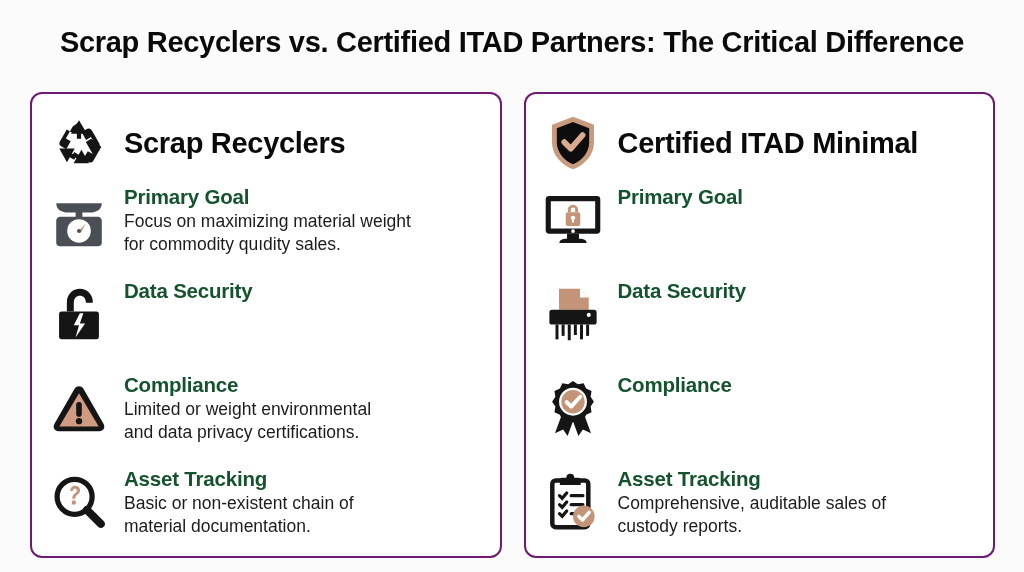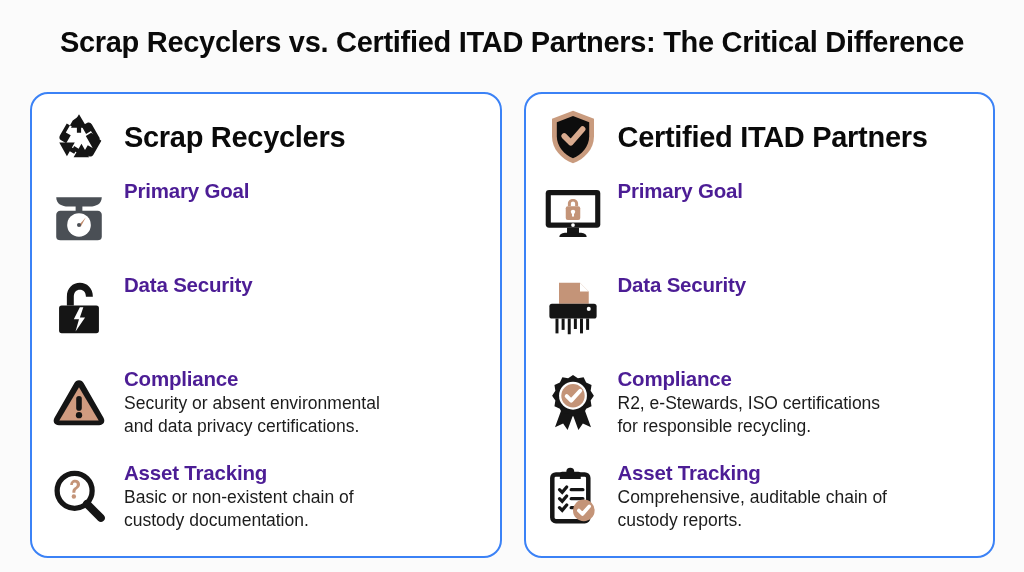--- a/index.html
+++ b/index.html
@@ -38,23 +38,23 @@
     left: 30px;
     width: 965px;
     height: 466px;
     display: flex;
     gap: 22px;
   }
   .card {
     flex: 1 1 0;
     box-sizing: border-box;
     background: #ffffff;
-    border: 2px solid #3b82f6;
-    border-radius: 18px;
-    padding: 12px 20px 10px 18px;
+    border: 2px solid #701a75;
+    border-radius: 12px;
+    padding: 18px 20px 10px 18px;
   }
   .card-header {
     display: flex;
     align-items: center;
     gap: 16px;
     height: 62px;
     margin-bottom: 8px;
   }
   .card-title {
     font-size: 29px;
@@ -84,21 +84,21 @@
     margin-top: 2px;
   }
   .row-text {
     flex: 1 1 auto;
     min-width: 0;
     padding-top: 2px;
   }
   .row-heading {
     font-size: 20.5px;
     font-weight: bold;
-    color: #4c1d95;
+    color: #14532d;
     line-height: 1.22;
     letter-spacing: -0.2px;
   }
   .row-body {
     font-size: 17.5px;
     font-weight: normal;
     color: #1c1c1c;
     line-height: 1.30;
     margin-top: 1px;
     white-space: pre-line;
@@ -148,20 +148,22 @@
               <path d="M5 14 H59 C59 22 52 25 45 25 H19 C12 25 5 22 5 14 Z" fill="#4a4f55"></path>
               <rect x="28" y="23" width="8" height="9" fill="#4a4f55"></rect>
               <path d="M10 30 H54 C57 30 59 32 59 35 V61 C59 64 57 65 54 65 H10 C7 65 5 64 5 61 V35 C5 32 7 30 10 30 Z" fill="#4a4f55"></path>
               <circle cx="32" cy="47" r="14" fill="#ffffff"></circle>
               <path d="M32 47 L40 38 L34 49 Z" fill="#c08a6a"></path>
               <circle cx="32" cy="47" r="2.4" fill="#4a4f55"></circle>
             </svg>
           </span>
           <div class="row-text">
             <div class="row-heading">Primary Goal</div>
+            <div class="row-body">Focus on maximizing material weight
+for commodity quıdity sales.</div>
           </div>
         </div>
 
         <div class="row">
           <span class="row-icon">
             <svg width="52" height="58" viewBox="0 0 60 66">
               <path d="M16 30 V20 C16 10 23 4 31 4 C39 4 46 10 46 20 H38 C38 15 35 12 31 12 C27 12 24 15 24 20 V30 Z" fill="#151515"></path>
               <path d="M10 30 H50 C52 30 53 31 53 33 V59 C53 61 52 62 50 62 H10 C8 62 7 61 7 59 V33 C7 31 8 30 10 30 Z" fill="#151515"></path>
               <path d="M31 32 L24 46 H30 L26 60 L37 44 H31 L35 32 Z" fill="#ffffff"></path>
             </svg>
@@ -175,55 +177,55 @@
           <span class="row-icon">
             <svg width="56" height="52" viewBox="0 0 64 58">
               <path d="M32 4 C34.5 4 36.2 5.4 37.4 7.5 L60 47 C62.4 51.3 60 55.5 55 55.5 H9 C4 55.5 1.6 51.3 4 47 L26.6 7.5 C27.8 5.4 29.5 4 32 4 Z" fill="#151515"></path>
               <path d="M32 12 L54.5 50 H9.5 Z" fill="#d09b80"></path>
               <rect x="28.8" y="22" width="6.4" height="17" rx="3.2" fill="#151515"></rect>
               <circle cx="32" cy="44" r="3.6" fill="#151515"></circle>
             </svg>
           </span>
           <div class="row-text">
             <div class="row-heading">Compliance</div>
-            <div class="row-body">Security or absent environmental
+            <div class="row-body">Limited or weight environmental
 and data privacy certifications.</div>
           </div>
         </div>
 
         <div class="row">
           <span class="row-icon">
             <svg width="56" height="56" viewBox="0 0 64 64">
               <circle cx="27" cy="26" r="20" fill="none" stroke="#151515" stroke-width="6"></circle>
               <path d="M41 41 L57 57" stroke="#151515" stroke-width="9" stroke-linecap="round"></path>
               <path d="M22 19.5 C22 15.8 24.5 13.5 27.6 13.5 C30.9 13.5 33.2 15.6 33.2 18.6 C33.2 21.2 31.8 22.5 29.8 24 C28.3 25.2 27.8 26.2 27.8 28.2 H24.4 C24.4 25.2 25 23.9 27 22.4 C28.6 21.2 29.5 20.5 29.5 19 C29.5 17.6 28.7 16.7 27.3 16.7 C25.9 16.7 25.1 17.6 25 19.5 Z" fill="#c49478"></path>
               <circle cx="26.1" cy="32.5" r="2.5" fill="#c49478"></circle>
             </svg>
           </span>
           <div class="row-text">
             <div class="row-heading">Asset Tracking</div>
             <div class="row-body">Basic or non-existent chain of
-custody documentation.</div>
+material documentation.</div>
           </div>
         </div>
 
       </div>
     </div>
 
     <div class="card">
 
       <div class="card-header">
         <span class="hdr-icon">
           <svg width="50" height="56" viewBox="0 0 56 64">
             <path d="M28 2 L52 11 V31 C52 46 41 57 28 62 C15 57 4 46 4 31 V11 Z" fill="#c99b7e"></path>
             <path d="M28 8 L46.5 15 V31 C46.5 43 38 52 28 56.2 C18 52 9.5 43 9.5 31 V15 Z" fill="#0d0d0d"></path>
             <path d="M18 31 L25.5 38.5 L39 23" fill="none" stroke="#d9ab8f" stroke-width="6.5" stroke-linecap="round" stroke-linejoin="round"></path>
           </svg>
         </span>
-        <div class="card-title">Certified ITAD Partners</div>
+        <div class="card-title">Certified ITAD Minimal</div>
       </div>
 
       <div class="rows">
 
         <div class="row">
           <span class="row-icon">
             <svg width="58" height="54" viewBox="0 0 68 62">
               <rect x="2" y="3" width="64" height="44" rx="4" fill="#151515"></rect>
               <rect x="8" y="9" width="52" height="32" fill="#ffffff"></rect>
               <circle cx="34" cy="44" r="2.2" fill="#ffffff"></circle>
@@ -268,22 +270,20 @@
               <path d="M18 38 L10 60 L19 56 L24 63 L31 44 Z" fill="#151515"></path>
               <path d="M42 38 L50 60 L41 56 L36 63 L29 44 Z" fill="#151515"></path>
               <path d="M30 2 L35.4 5.6 L41.8 4.6 L44.6 10.4 L50.6 13.2 L49.6 19.6 L53.2 25 L49.6 30.4 L50.6 36.8 L44.6 39.6 L41.8 45.4 L35.4 44.4 L30 48 L24.6 44.4 L18.2 45.4 L15.4 39.6 L9.4 36.8 L10.4 30.4 L6.8 25 L10.4 19.6 L9.4 13.2 L15.4 10.4 L18.2 4.6 L24.6 5.6 Z" fill="#151515"></path>
               <circle cx="30" cy="25" r="15.5" fill="#ffffff"></circle>
               <circle cx="30" cy="25" r="13" fill="#c49478"></circle>
               <path d="M23 25.5 L28 30.5 L38 19.5" fill="none" stroke="#ffffff" stroke-width="4.4" stroke-linecap="round" stroke-linejoin="round"></path>
             </svg>
           </span>
           <div class="row-text">
             <div class="row-heading">Compliance</div>
-            <div class="row-body">R2, e-Stewards, ISO certifications
-for responsible recycling.</div>
           </div>
         </div>
 
         <div class="row">
           <span class="row-icon">
             <svg width="54" height="58" viewBox="0 0 60 64">
               <rect x="7" y="8" width="40" height="52" rx="4" fill="none" stroke="#151515" stroke-width="5"></rect>
               <path d="M18 5 H36 C37.6 5 38.6 6 38.6 7.6 V13 H15.4 V7.6 C15.4 6 16.4 5 18 5 Z" fill="#151515"></path>
               <circle cx="27" cy="5" r="4.4" fill="#151515"></circle>
               <g stroke="#151515" stroke-width="3.6" stroke-linecap="round" fill="none">
@@ -293,21 +293,21 @@
                 <path d="M28 25 H41"></path>
                 <path d="M28 35 H41"></path>
                 <path d="M28 45 H36"></path>
               </g>
               <circle cx="42" cy="48" r="12" fill="#c49478"></circle>
               <path d="M36.5 48 L40.5 52 L48 43.5" fill="none" stroke="#ffffff" stroke-width="4" stroke-linecap="round" stroke-linejoin="round"></path>
             </svg>
           </span>
           <div class="row-text">
             <div class="row-heading">Asset Tracking</div>
-            <div class="row-body">Comprehensive, auditable chain of
+            <div class="row-body">Comprehensive, auditable sales of
 custody reports.</div>
           </div>
         </div>
 
       </div>
     </div>
 
   </div>
 </div>
 

